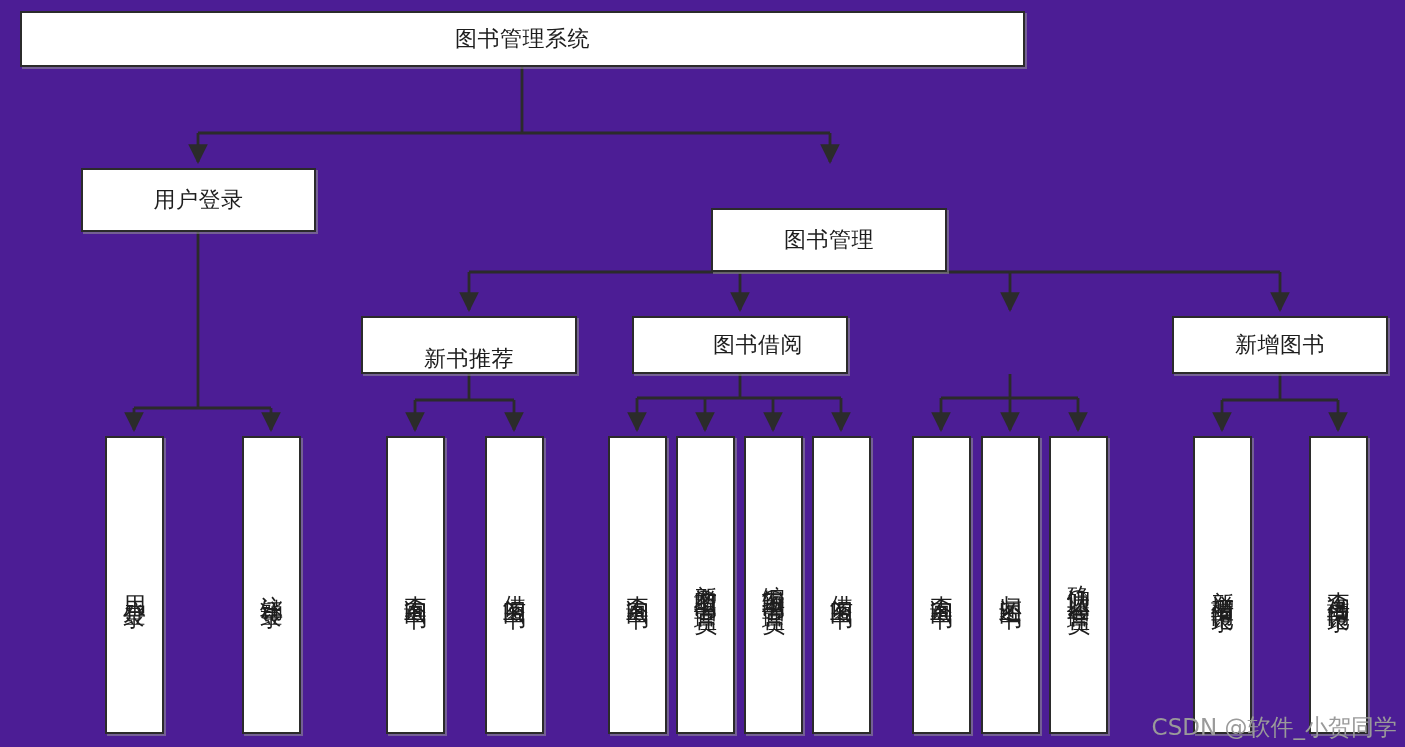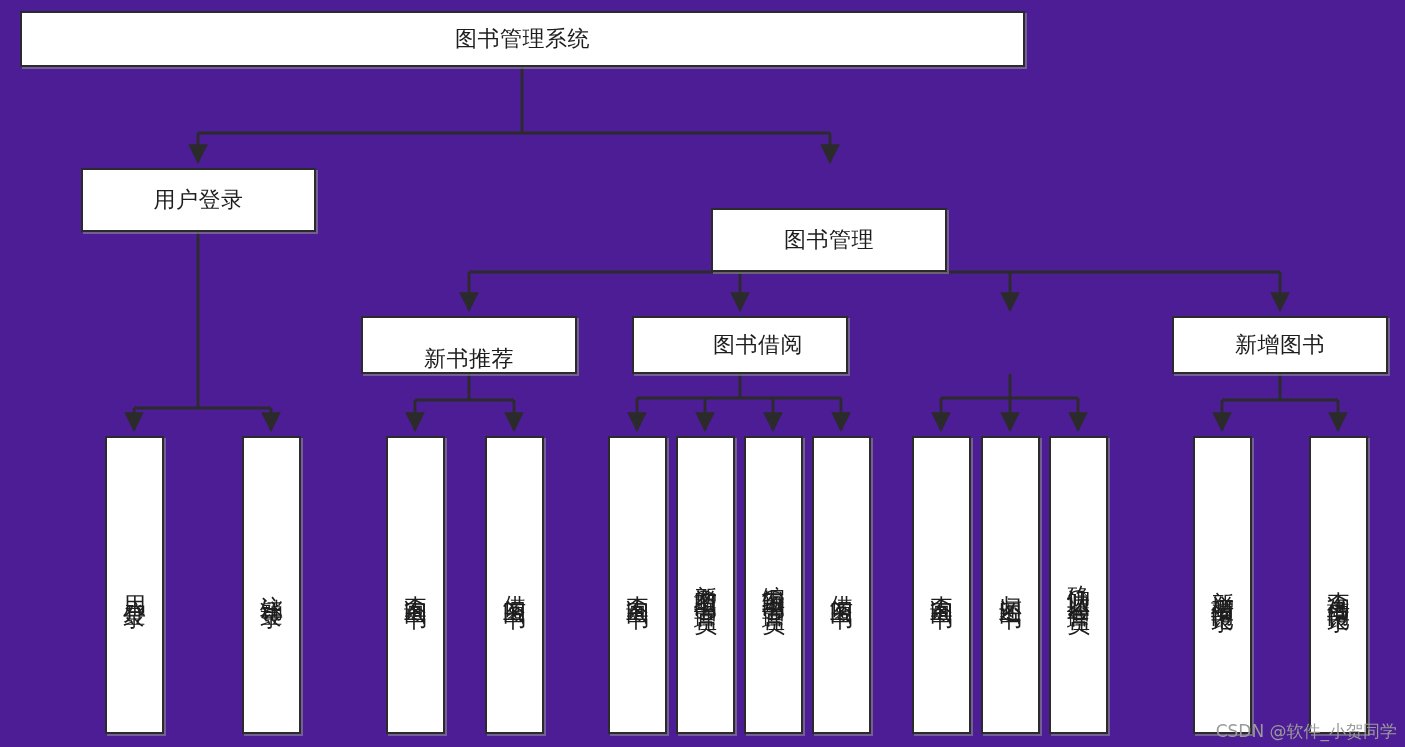--- a/index.html
+++ b/index.html
@@ -60,21 +60,21 @@
     display: flex;
     align-items: center;
     justify-content: center;
     width: 100%;
     height: 100%;
   }
   #watermark {
     position: absolute;
     right: 8px;
     bottom: 4px;
-    font-size: 17px;
+    font-size: 23px;
     color: #9a9a9a;
     z-index: 5;
     white-space: nowrap;
   }
 </style>
 </head>
 <body>
 
 <div id="canvas">
 

